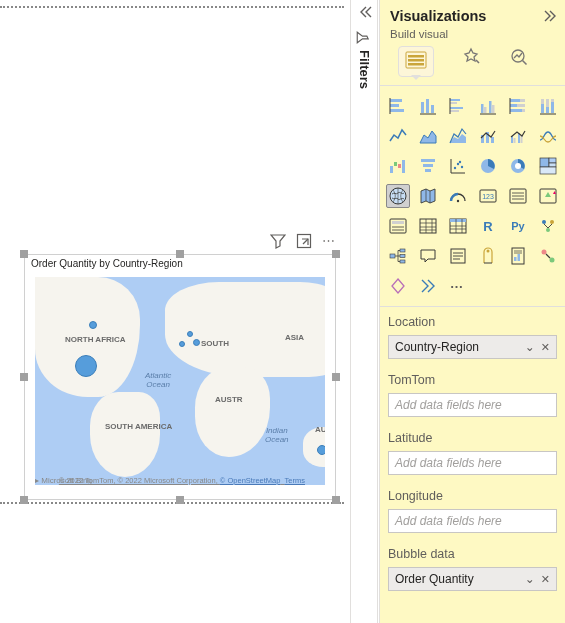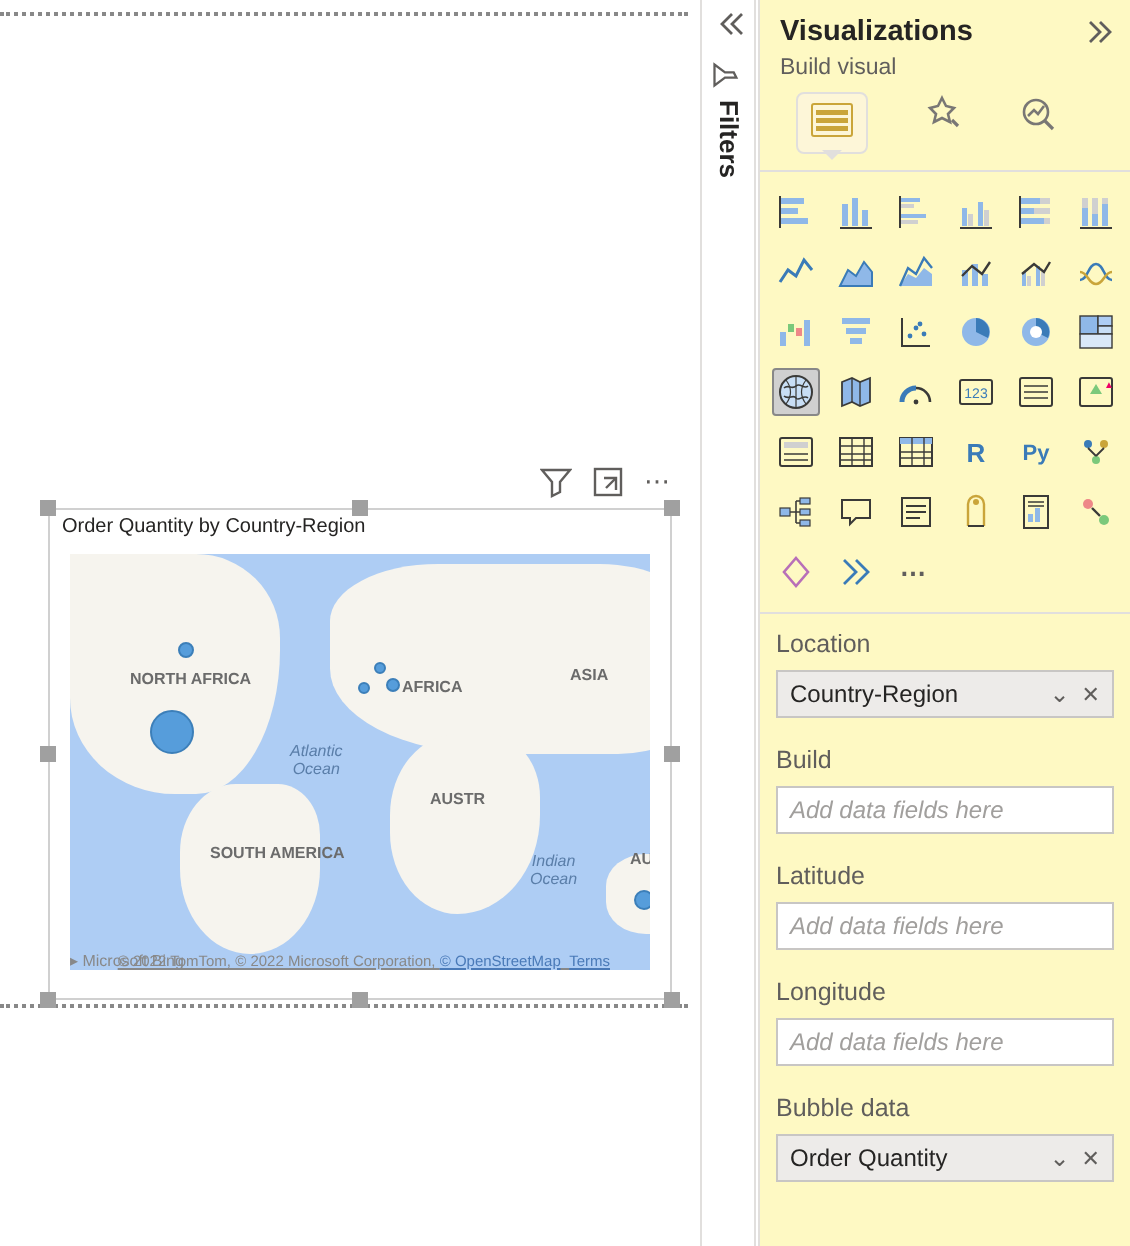--- a/index.html
+++ b/index.html
@@ -227,21 +227,21 @@
       <div class="mapbox">
 
         <div class="land" style="left:0;top:0;width:105px;height:120px;border-radius:0 40% 40% 50%/0 35% 60% 40%"></div>
         <div class="land" style="left:55px;top:115px;width:70px;height:85px;border-radius:40% 30% 50% 50%"></div>
         <div class="land" style="left:130px;top:5px;width:180px;height:95px;border-radius:30% 25% 20% 45%"></div>
         <div class="land" style="left:160px;top:90px;width:75px;height:90px;border-radius:45% 35% 55% 45%"></div>
         <div class="land" style="left:268px;top:150px;width:50px;height:40px;border-radius:40%"></div>
 
         <div class="maplabel" style="left:30px;top:58px">NORTH AFRICA</div>
         <div class="maplabel" style="left:70px;top:145px">SOUTH AMERICA</div>
-        <div class="maplabel" style="left:166px;top:62px">AFRICA</div>
+        <div class="maplabel" style="left:166px;top:62px">SOUTH</div>
         <div class="maplabel" style="left:180px;top:118px">AUSTR</div>
         <div class="maplabel" style="left:250px;top:56px">ASIA</div>
         <div class="maplabel" style="left:280px;top:148px">AUSTR</div>
         <div class="ocean-label" style="left:110px;top:95px">Atlantic<br>Ocean</div>
         <div class="ocean-label" style="left:230px;top:150px">Indian<br>Ocean</div>
 
         <div class="bubble" style="left:40px;top:78px;width:22px;height:22px"></div>
         <div class="bubble" style="left:54px;top:44px;width:8px;height:8px"></div>
         <div class="bubble" style="left:144px;top:64px;width:6px;height:6px"></div>
         <div class="bubble" style="left:152px;top:54px;width:6px;height:6px"></div>
@@ -591,21 +591,21 @@
   <div class="wells">
     <div class="well">
       <div class="well-label">Location</div>
       <div class="well-box filled">
         <span>Country-Region</span>
         <span class="chev">⌄</span>
         <span class="xbtn">✕</span>
       </div>
     </div>
     <div class="well">
-      <div class="well-label">Build</div>
+      <div class="well-label">TomTom</div>
       <div class="well-box placeholder">
         <span>Add data fields here</span>
       </div>
     </div>
     <div class="well">
       <div class="well-label">Latitude</div>
       <div class="well-box placeholder">
         <span>Add data fields here</span>
       </div>
     </div>

